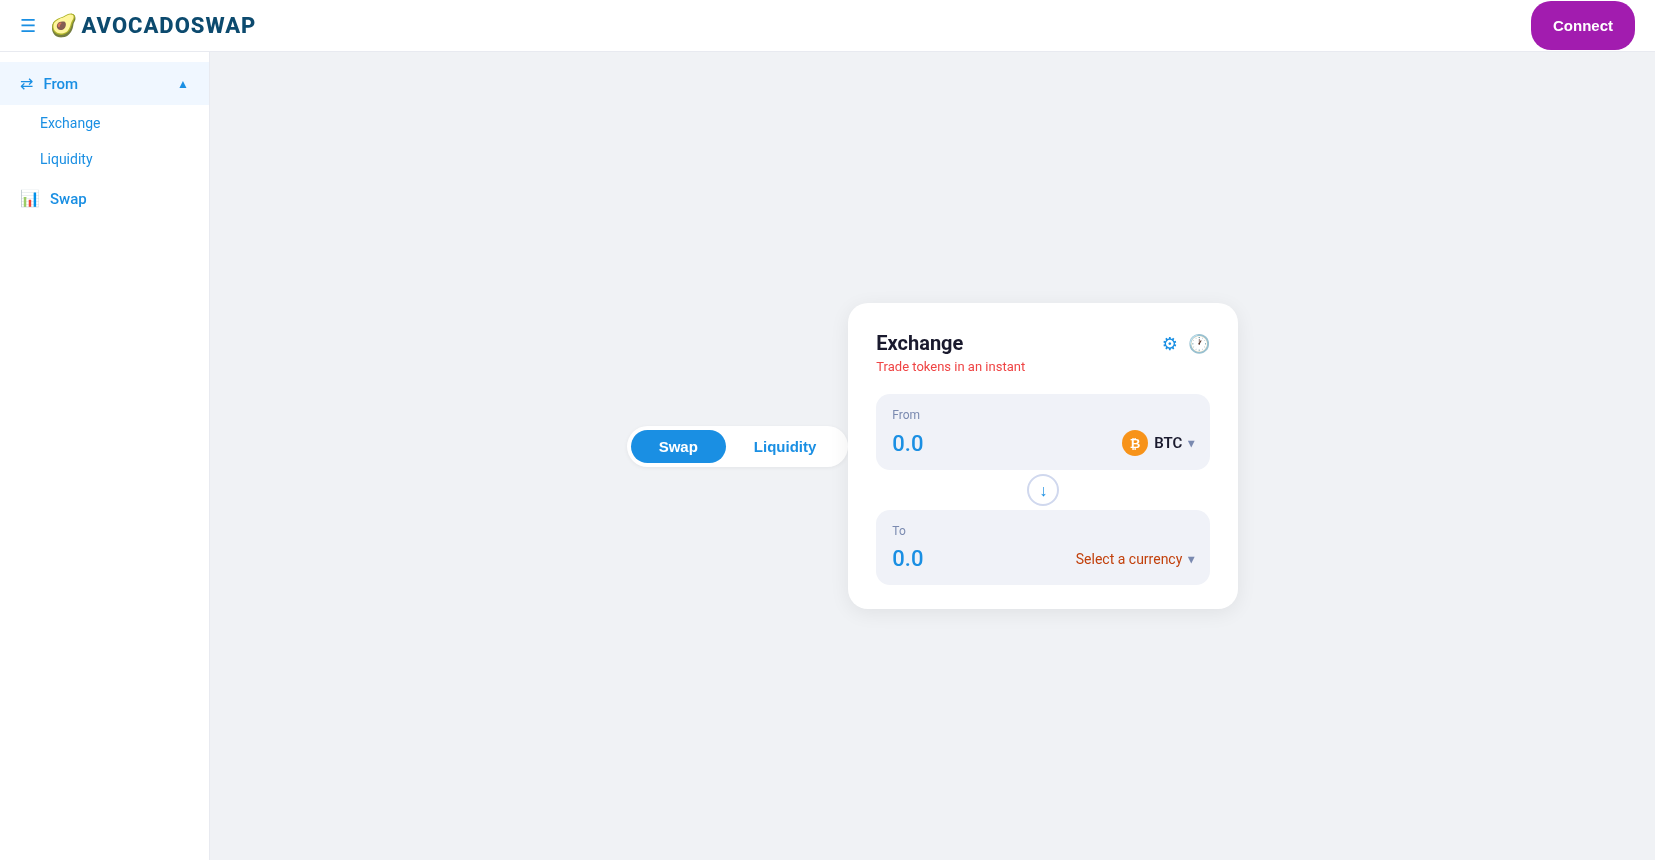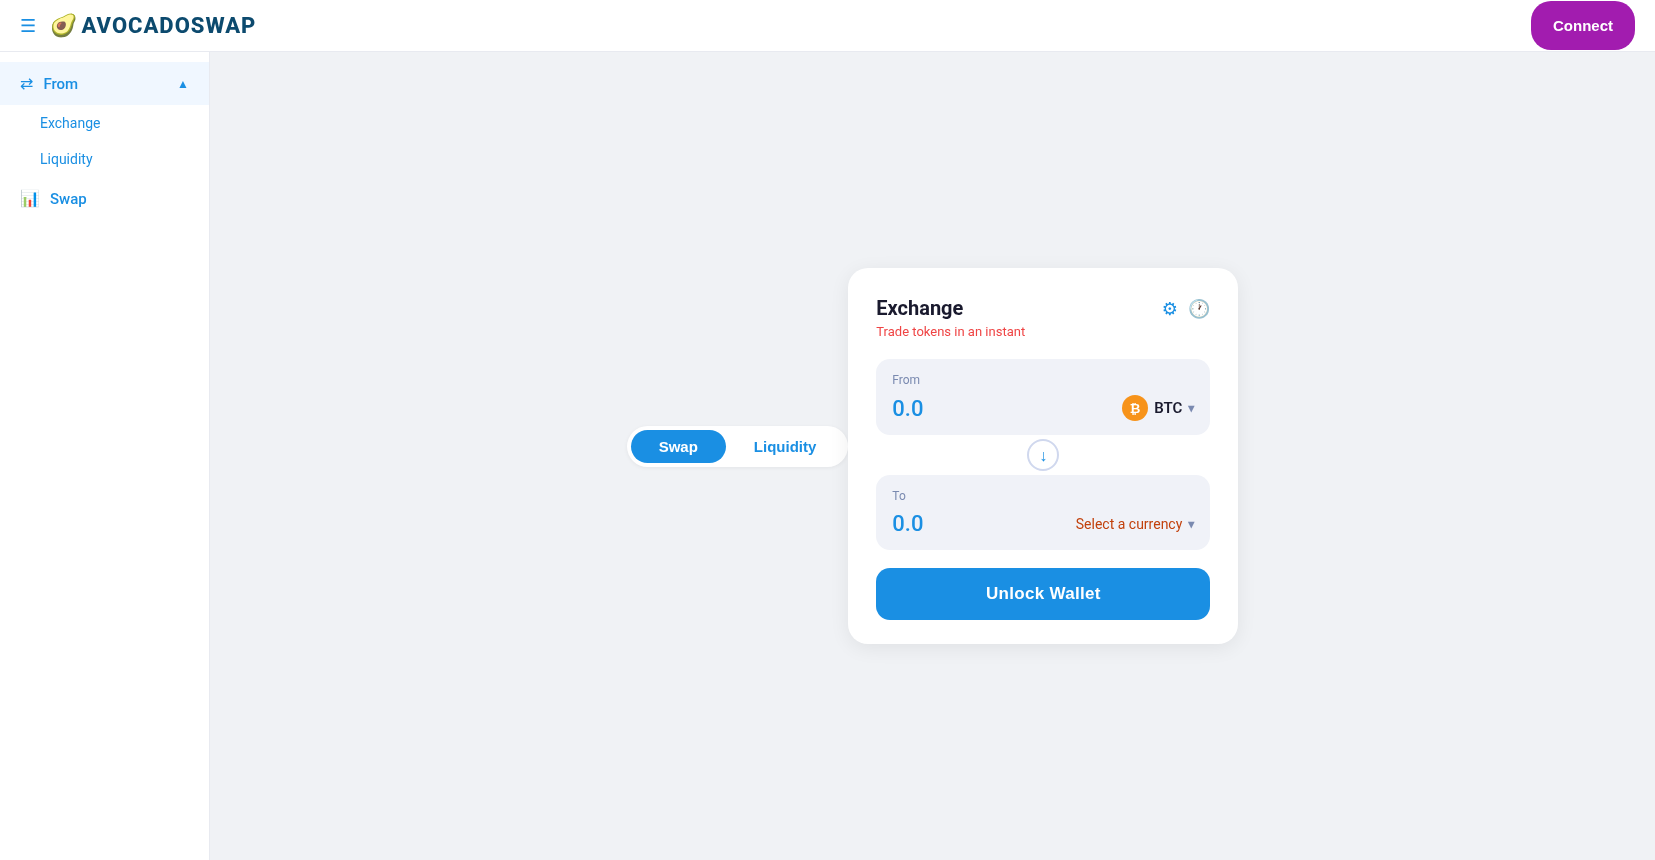--- a/index.html
+++ b/index.html
@@ -346,17 +346,16 @@
         <div class="token-box-row">
           <input class="token-amount" type="text" value="0.0" style="">
           <div class="token-selector">
             <span class="select-currency">Select a currency</span>
             <span class="chevron-down">▾</span>
           </div>
         </div>
       </div>
 
       
-      <button class="unlock-btn">Unlock Wallet</button>
 
     </div>
   </div>
 </div>
 
 </body></html>

